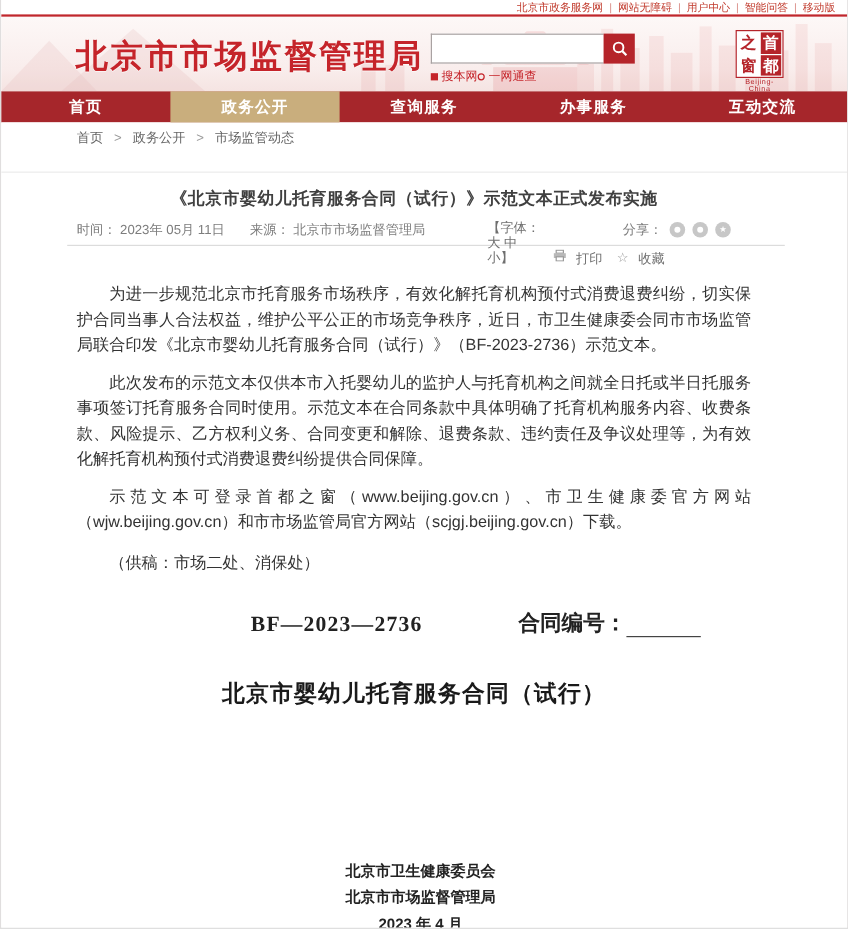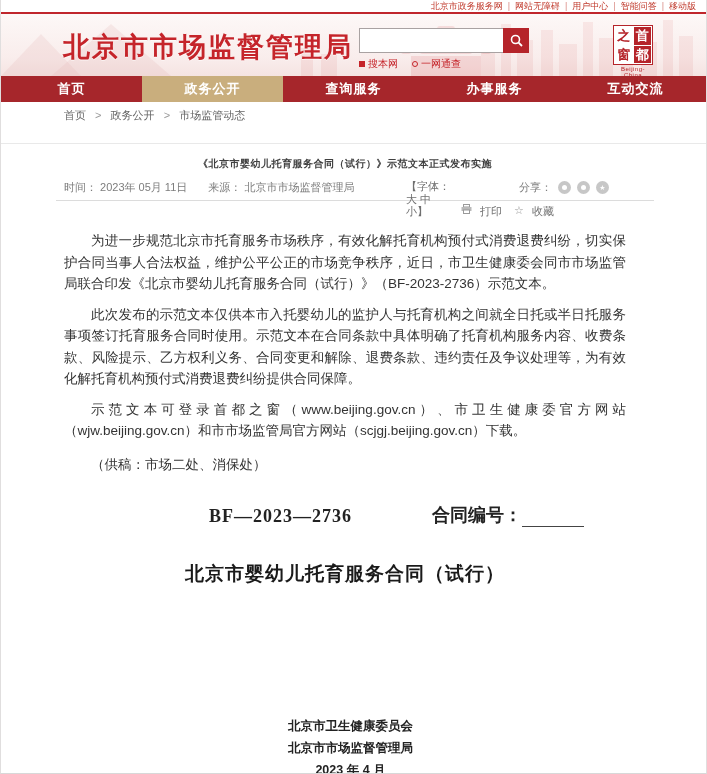--- a/index.html
+++ b/index.html
@@ -23,21 +23,21 @@
   .skyline { position:absolute; inset:0; opacity:.75; }
   .site-logo { position:absolute; left:62px; top:15px; font-size:27px; font-weight:bold;
     color:#c5242a; letter-spacing:2px; white-space:nowrap;
     text-shadow:0 1px 0 rgba(255,255,255,.6); }
   .search-wrap { position:absolute; left:358px; top:14px; }
   .search-row { display:flex; }
   .search-input { width:144px; height:25px; border:1px solid #a9a2a2; background:#fff;
     border-right:none; outline:none; padding:0 6px; font-size:11px; }
   .search-btn { width:26px; height:25px; background:#b5242a; border:none; cursor:pointer;
     display:flex; align-items:center; justify-content:center; }
-  .search-opts { margin-top:4px; font-size:10px; color:#c5242a; display:flex; align-items:center; gap:14px; }
+  .search-opts { margin-top:4px; font-size:10px; color:#c5242a; display:flex; align-items:center; gap:0; }
   .opt { display:flex; align-items:center; gap:3px; cursor:pointer; }
   .radio-filled { width:6px; height:6px; background:#c5242a; display:inline-block; }
   .radio-empty { width:6px; height:6px; border:1px solid #c5242a; border-radius:50%; display:inline-block; }
   .seal { position:absolute; right:52px; top:11px; width:42px; text-align:center; }
   .seal-grid { width:40px; height:40px; border:1px solid #b5242a; background:#fff;
     display:grid; grid-template-columns:1fr 1fr; grid-template-rows:1fr 1fr; gap:1px; padding:1px; margin:0 auto; }
   .seal-grid span { font-size:13px; line-height:17px; font-weight:bold;
     font-family:"Liberation Serif","DejaVu Serif",serif; }
   .seal-red { background:#b5242a; color:#fff; }
   .seal-white { background:#fff; color:#b5242a; }
@@ -50,21 +50,21 @@
   .nav-tab.active { background:#c9ae7d; }
 
   
   .breadcrumb { height:42px; line-height:26px; padding-left:63px; font-size:11px;
     color:#666; background:#fff; border-bottom:1px solid #e9e9e9; }
   .breadcrumb .bsep { margin:0 6px; color:#999; }
   .breadcrumb a { color:#666; text-decoration:none; cursor:pointer; }
 
   
   .content { position:relative; height:645px; padding:0 80px 0 63px; background:#fff; }
-  .article-title { text-align:center; font-size:10px; font-weight:600; color:#404040;
+  .article-title { text-align:center; font-size:14px; font-weight:600; color:#404040;
     padding-top:13px; letter-spacing:.5px; }
 
   .meta { position:relative; height:44px; margin-top:6px; font-size:11px; color:#7d7d7d; }
   .meta-divider { position:absolute; left:-8px; right:-28px; top:23px; border-top:1px solid #dcdcdc; }
   .meta-left { position:absolute; left:0; top:3px; white-space:nowrap; }
   .meta-left .m-src { margin-left:18px; }
   .font-widget { position:absolute; left:342px; top:3px; width:50px; line-height:12.5px; color:#6f6f6f; }
   .font-widget span.fs { cursor:pointer; }
   .print-fav { position:absolute; left:397px; top:27px; display:flex; align-items:center; gap:12px; color:#6f6f6f; }
   .pf-item { display:flex; align-items:flex-start; gap:8px; cursor:pointer; }

